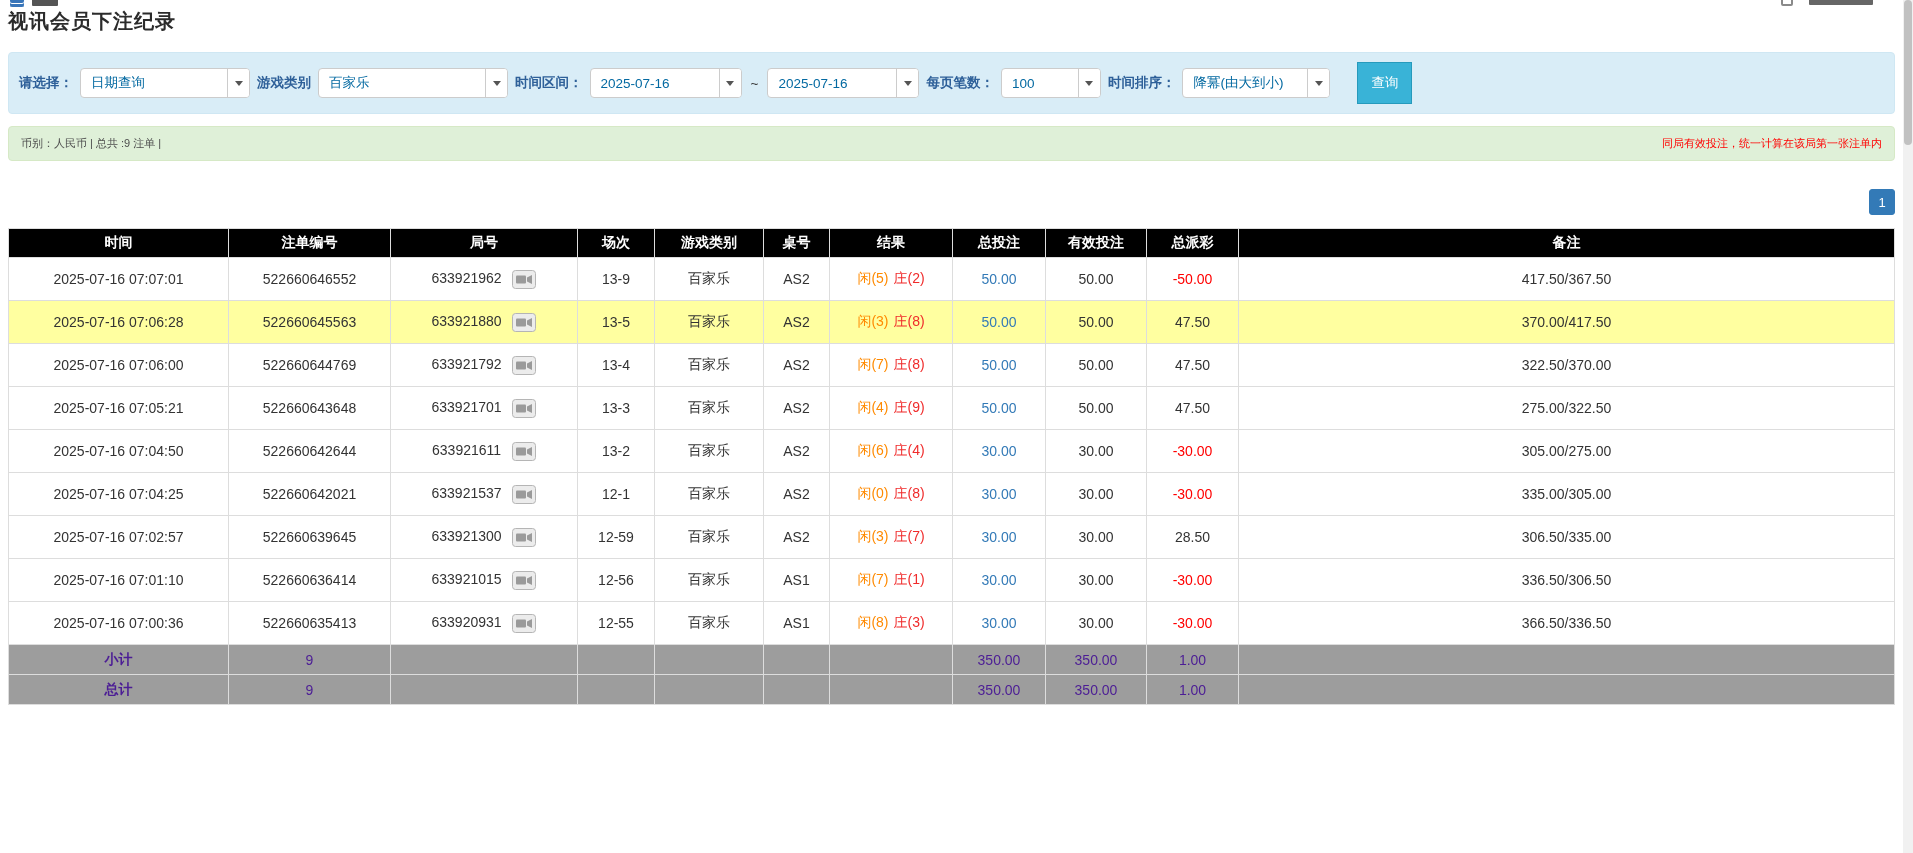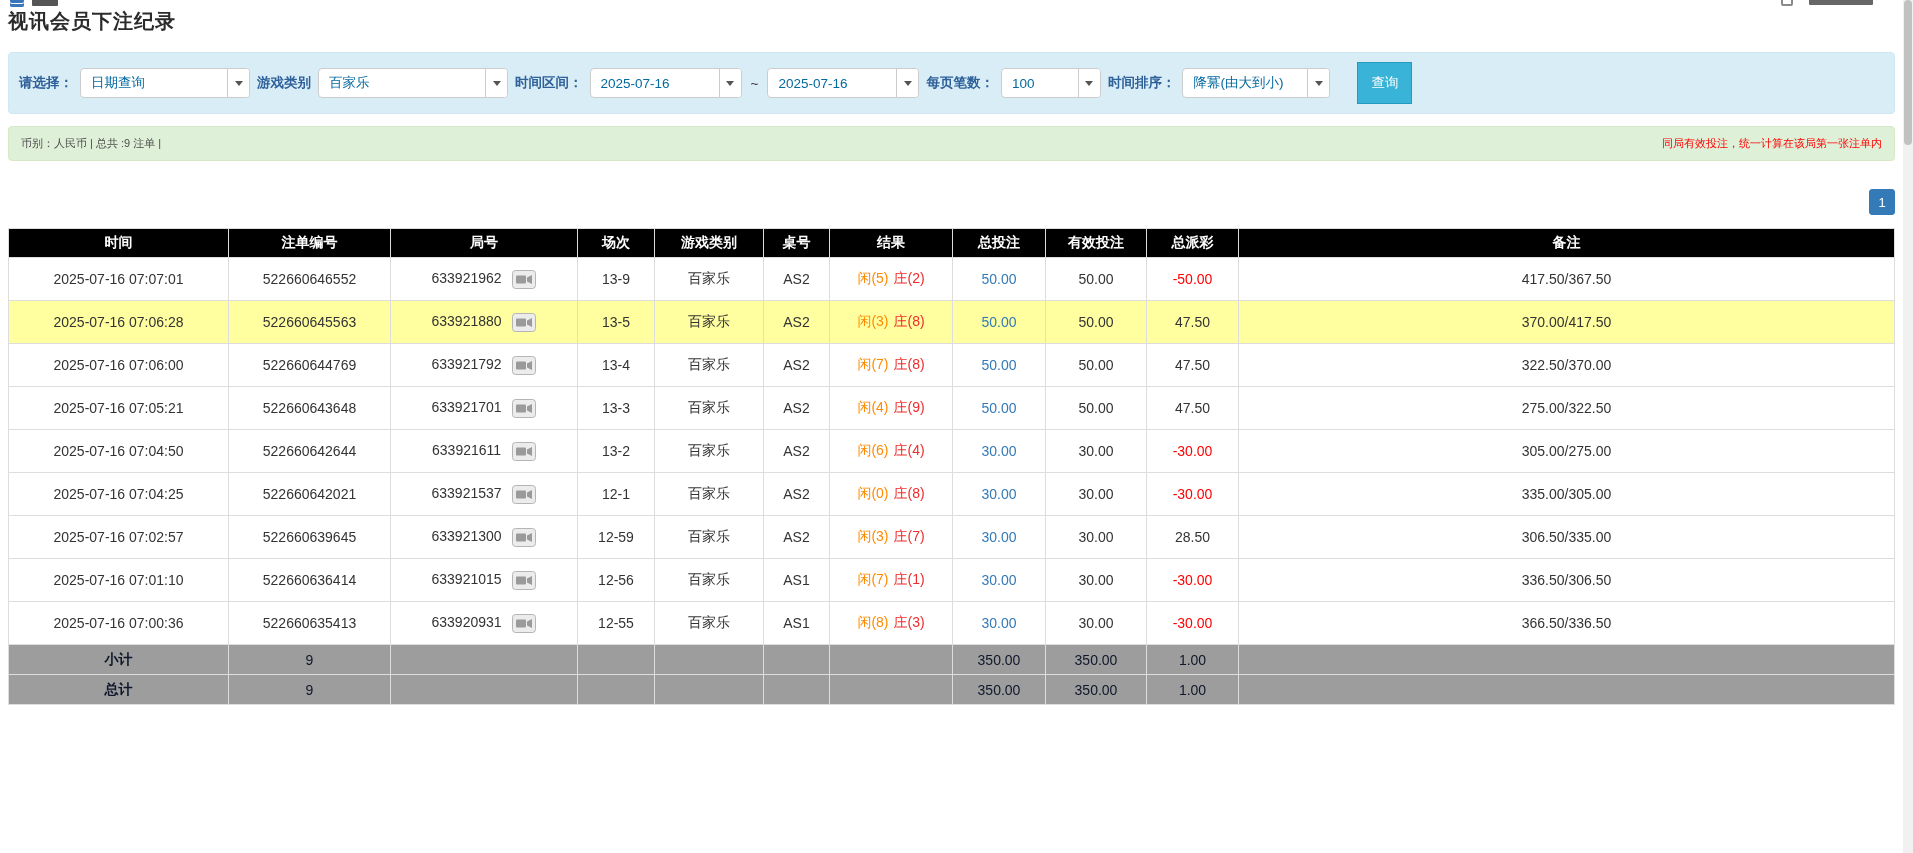--- a/index.html
+++ b/index.html
@@ -122,21 +122,21 @@
     border: 1px solid #ddd;
   }
   table.bets td {
     border: 1px solid #ddd;
     height: 43px;
     background: #fff;
     overflow: hidden;
     white-space: nowrap;
   }
   tr.highlight td { background: #ffffa0; }
-  tr.foot-row td { background: #9d9d9d; color: #0f172a; height: 30px; }
+  tr.foot-row td { background: #9d9d9d; color: #4c1d95; height: 30px; }
   tr.foot-row td.f-label-cell { font-weight: bold; }
   td.blue-val { color: #337ab7; cursor: pointer; }
   td .neg, td.neg { color: #f00; }
   .res-player { color: #ff8a00; margin-right: 5px; }
   .res-banker { color: #f02b2b; }
   .replay-btn { display: inline-block; vertical-align: middle; margin-left: 7px; cursor: pointer; line-height: 0; }
 
   
   .scrollbar { position: absolute; right: 0; top: 0; width: 10px; height: 853px; background: #f1f1f1; }
   .scroll-thumb { position: absolute; top: 0; left: 1px; width: 8px; height: 145px; background: #c1c1c1; border-radius: 4px; }

